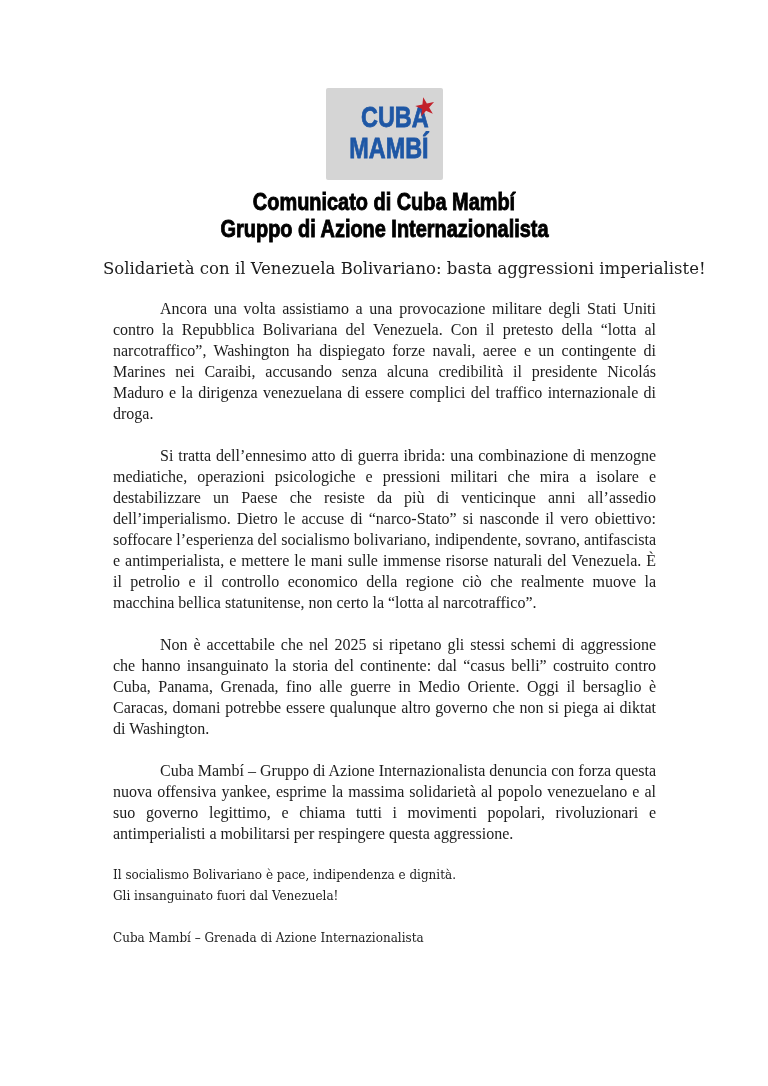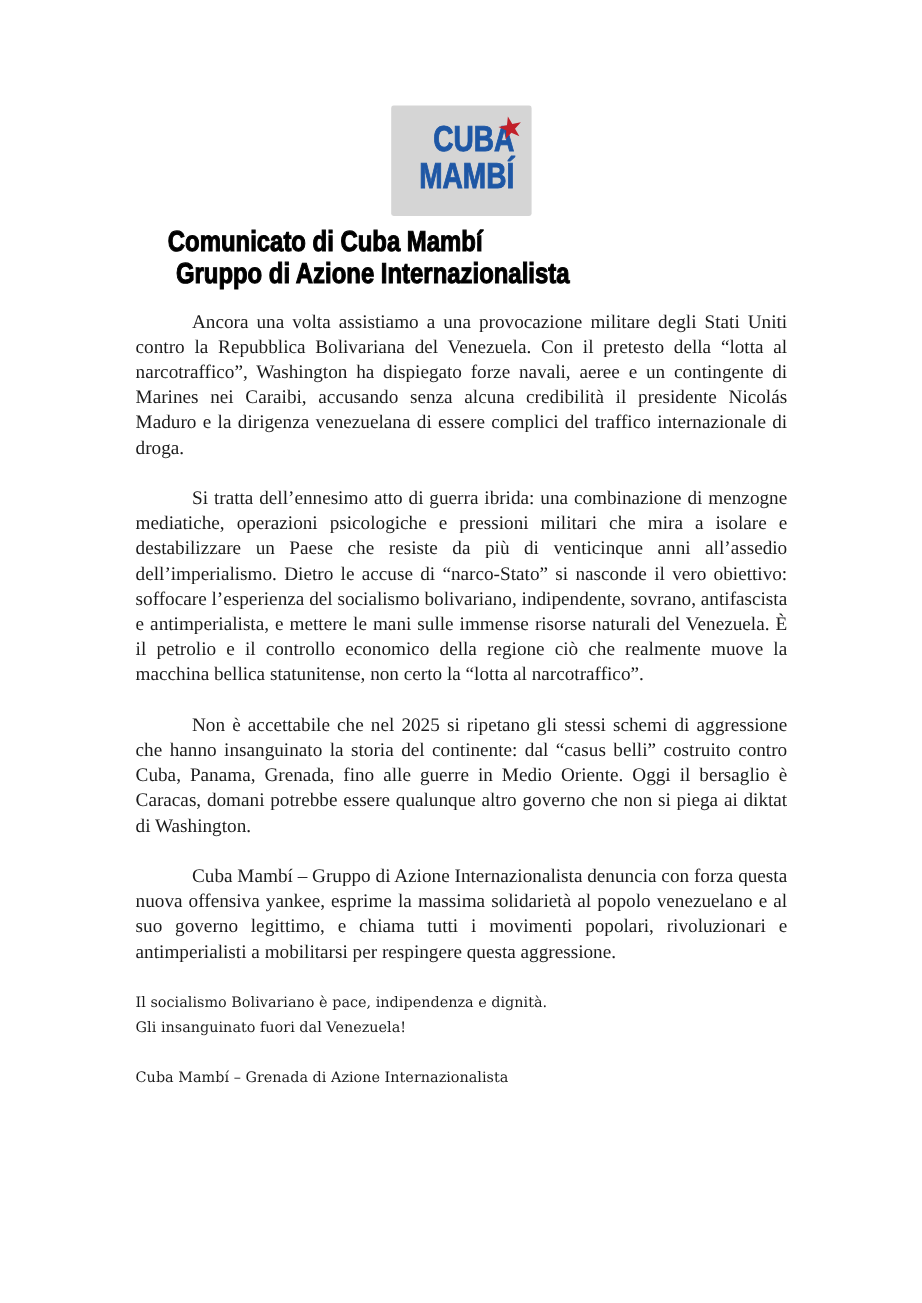--- a/index.html
+++ b/index.html
@@ -47,20 +47,21 @@
     top: 6px;
     right: 7px;
     font-size: 25px;
     line-height: 25px;
     color: #c2202a;
     transform: rotate(-12deg);
     font-family: "DejaVu Sans", sans-serif;
   }
   
   .heading {
+    text-align: center;
     margin: 0 0 16px 0;
     text-decoration: underline;
   }
   .heading-line {
     display: inline-block;
     font-family: "Liberation Sans", sans-serif;
     font-weight: bold;
     font-size: 24px;
     line-height: 27px;
     color: #000000;
@@ -111,20 +112,21 @@
     <span class="logo-line">CUBA</span>
     <span class="logo-line">MAMBÍ</span>
     <span class="logo-star">★</span>
   </div>
 
   <div class="heading">
     <span class="heading-line">Comunicato di Cuba Mambí</span><br>
     <span class="heading-line">Gruppo di Azione Internazionalista</span>
   </div>
 
+  <div class="doc-title">Solidarietà con il Venezuela Bolivariano: basta aggressioni imperialiste!</div>
 
   <p class="body-paragraph">Ancora una volta assistiamo a una provocazione militare degli Stati Uniti contro la Repubblica Bolivariana del Venezuela. Con il pretesto della “lotta al narcotraffico”, Washington ha dispiegato forze navali, aeree e un contingente di Marines nei Caraibi, accusando senza alcuna credibilità il presidente Nicolás Maduro e la dirigenza venezuelana di essere complici del traffico internazionale di droga.</p>
   <p class="body-paragraph">Si tratta dell’ennesimo atto di guerra ibrida: una combinazione di menzogne mediatiche, operazioni psicologiche e pressioni militari che mira a isolare e destabilizzare un Paese che resiste da più di venticinque anni all’assedio dell’imperialismo. Dietro le accuse di “narco-Stato” si nasconde il vero obiettivo: soffocare l’esperienza del socialismo bolivariano, indipendente, sovrano, antifascista e antimperialista, e mettere le mani sulle immense risorse naturali del Venezuela. È il petrolio e il controllo economico della regione ciò che realmente muove la macchina bellica statunitense, non certo la “lotta al narcotraffico”.</p>
   <p class="body-paragraph">Non è accettabile che nel 2025 si ripetano gli stessi schemi di aggressione che hanno insanguinato la storia del continente: dal “casus belli” costruito contro Cuba, Panama, Grenada, fino alle guerre in Medio Oriente. Oggi il bersaglio è Caracas, domani potrebbe essere qualunque altro governo che non si piega ai diktat di Washington.</p>
   <p class="body-paragraph">Cuba Mambí – Gruppo di Azione Internazionalista denuncia con forza questa nuova offensiva yankee, esprime la massima solidarietà al popolo venezuelano e al suo governo legittimo, e chiama tutti i movimenti popolari, rivoluzionari e antimperialisti a mobilitarsi per respingere questa aggressione.</p>
 
   <div class="closing-block">
     <div class="closing-line">Il socialismo Bolivariano è pace, indipendenza e dignità.</div>
     <div class="closing-line">Gli insanguinato fuori dal Venezuela!</div>
   </div>

